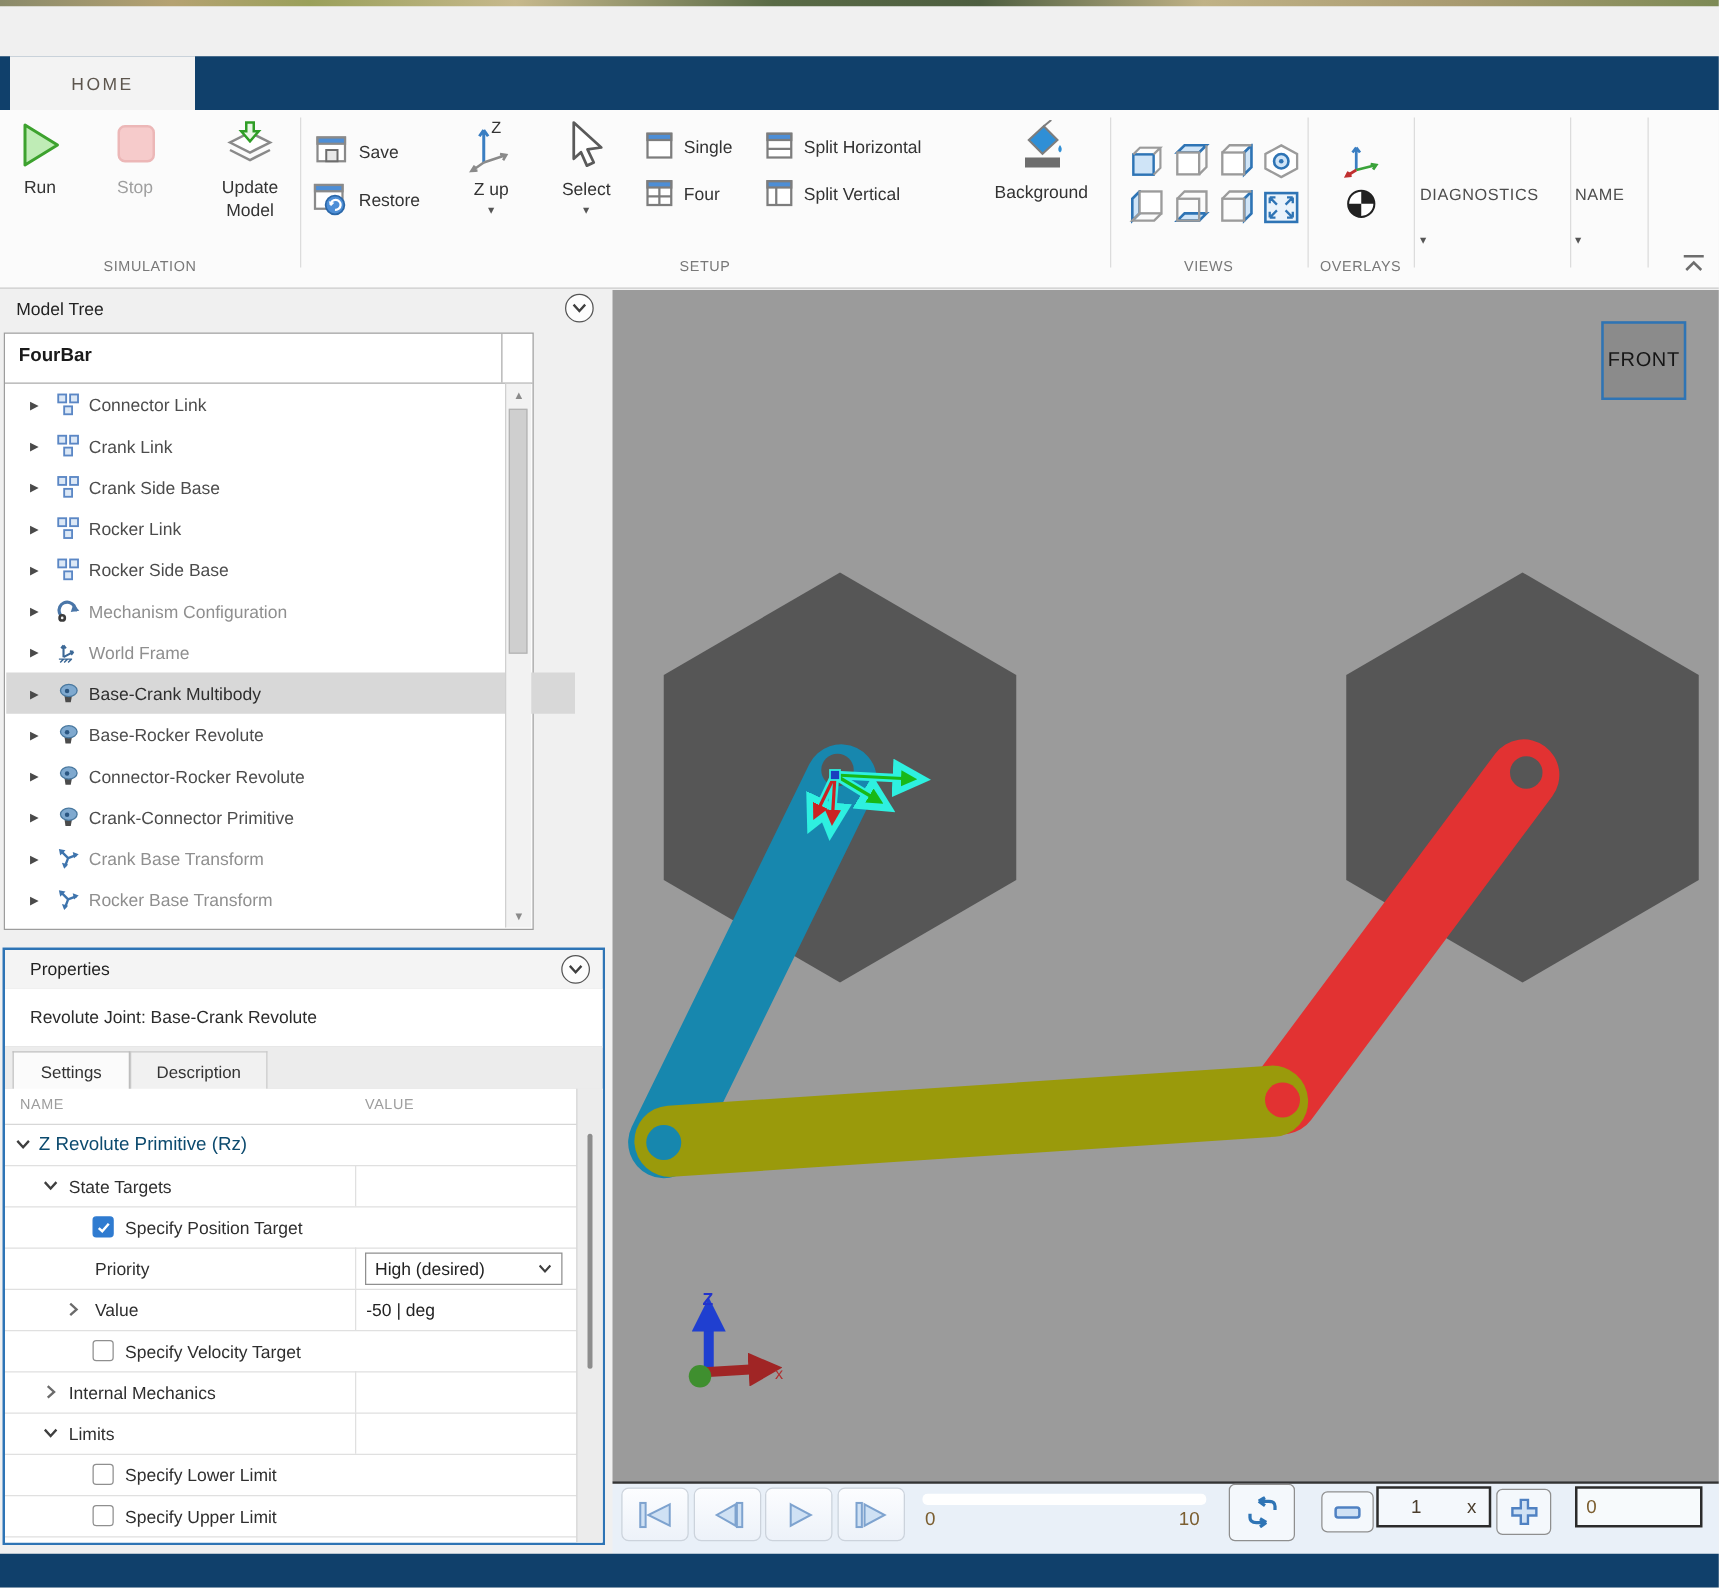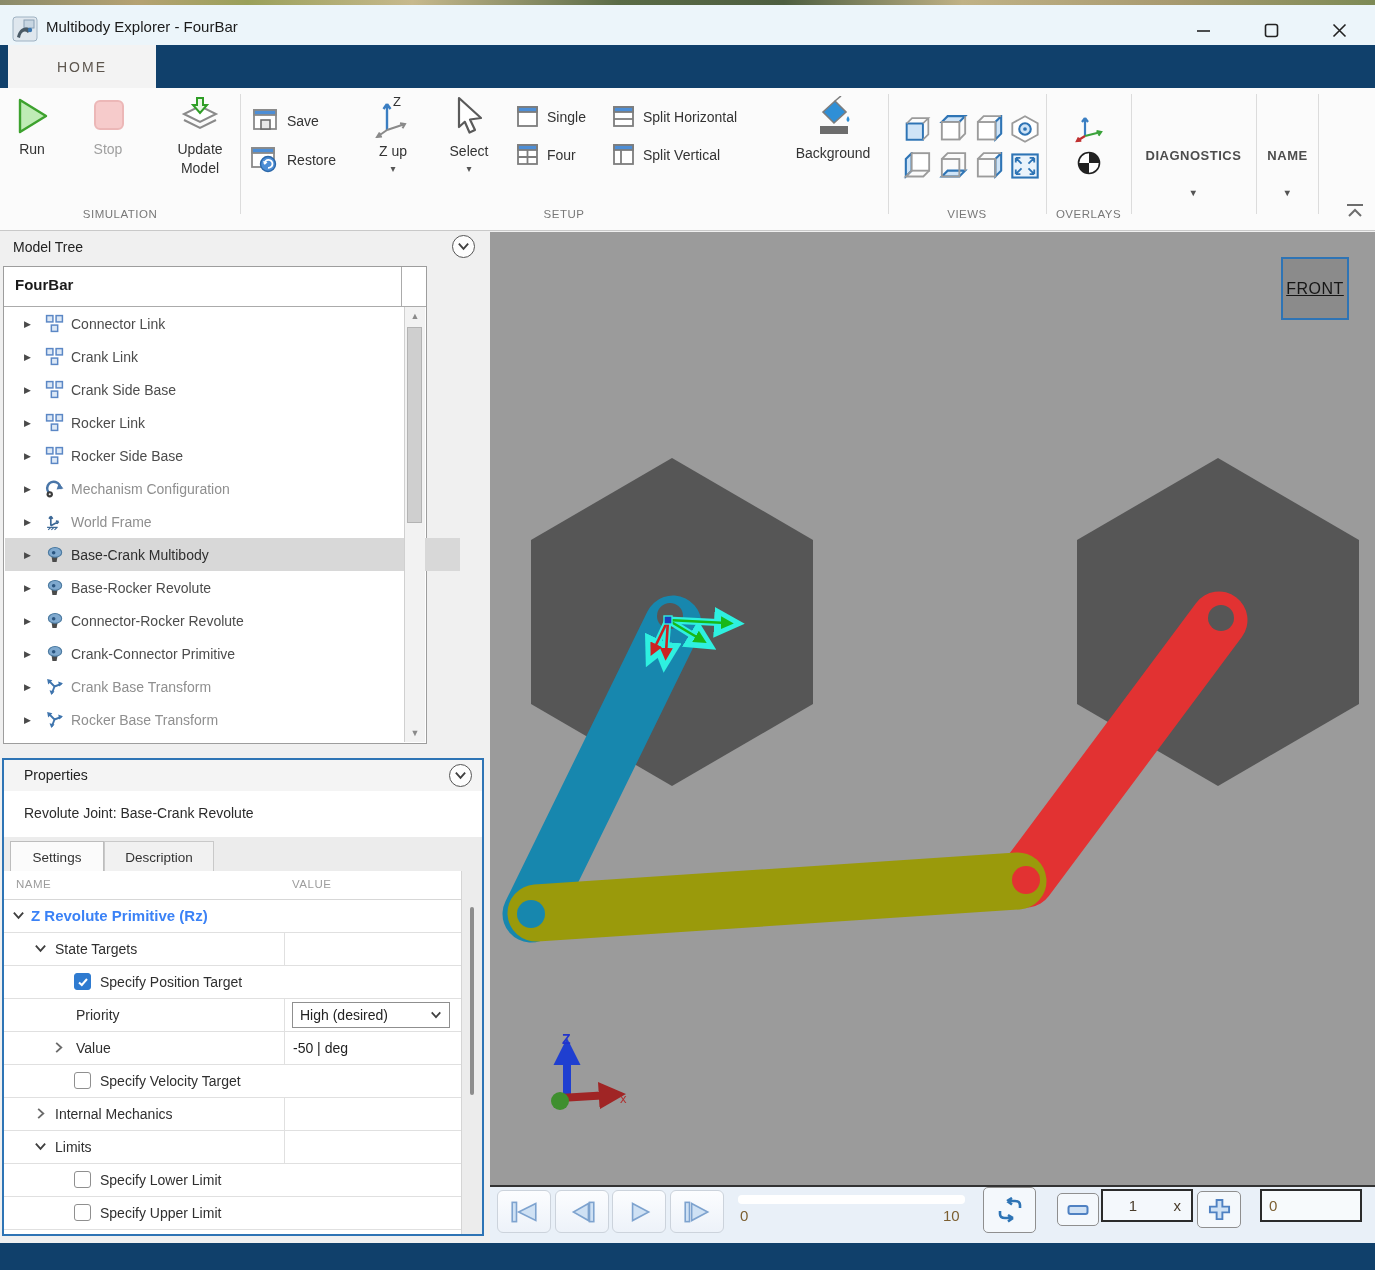--- a/index.html
+++ b/index.html
@@ -26,21 +26,21 @@
   
   #ribbon{left:0;top:88px;width:1375px;height:143px;background:#fbfbfb;border-bottom:1px solid #c9c9c9;box-sizing:border-box;}
   .rsep{position:absolute;top:6px;width:1px;height:120px;background:#dcdcdc;}
   .seclabel{position:absolute;top:120px;font-size:11.5px;color:#787878;text-align:center;letter-spacing:.5px;}
   .bigbtn{position:absolute;top:8px;display:flex;flex-direction:column;align-items:center;gap:4px;cursor:pointer;}
   .bigbtn .lbl{font-size:14px;color:#333;text-align:center;line-height:19px;}
   .bigbtn .lbl.dis{color:#9f9f9f;}
   .rowbtn{position:absolute;display:flex;align-items:center;gap:8px;cursor:pointer;}
   .rowbtn .lbl{font-size:14px;color:#333;}
   .caret{font-size:10px;color:#555;line-height:8px;}
-  .ribtext{position:absolute;font-size:13px;color:#4d4d4d;letter-spacing:.5px;cursor:pointer;text-align:center;font-weight:bold;}
+  .ribtext{position:absolute;font-size:13px;color:#4d4d4d;letter-spacing:.5px;cursor:pointer;}
 
   
   #left-panel{left:0;top:232px;width:486px;height:1011px;background:#f0f0f0;}
   .paneltitle{font-size:14px;color:#222;}
   .circlebtn{width:21px;height:21px;border:1.4px solid #555;border-radius:50%;display:flex;align-items:center;justify-content:center;background:#fdfdfd;cursor:pointer;}
 
   #tree-box{left:3px;top:34px;width:424px;height:478px;background:#fff;border:1px solid #9d9d9d;box-sizing:border-box;}
   #tree-root-row{position:absolute;left:0;top:0;right:0;height:39px;border-bottom:1px solid #ababab;}
   #tree-root-label{position:absolute;left:11px;top:9px;font-size:15px;font-weight:bold;color:#1a1a1a;}
   #tree-root-div{position:absolute;right:24px;top:0;width:1px;height:39px;background:#ababab;}
@@ -63,33 +63,33 @@
   #props-sub-label{position:absolute;left:20px;top:14px;font-size:14px;color:#2b2b2b;}
   #props-tabs{position:absolute;left:0;top:77px;right:0;height:34px;background:#ececec;border-bottom:1px solid #cfcfcf;}
   .ptab{position:absolute;top:4px;height:30px;display:flex;align-items:center;justify-content:center;font-size:13.5px;color:#333;cursor:pointer;}
   #tab-settings{left:6px;width:92px;background:#fbfbfb;border:1px solid #bdbdbd;border-bottom:none;}
   #tab-description{left:100px;width:108px;background:#f1f1f1;border:1px solid #c9c9c9;border-bottom:none;}
   #ptable{position:absolute;left:0;top:111px;right:0;bottom:0;background:#fff;}
   #pcolhead{position:absolute;left:0;top:0;right:20px;height:28px;border-bottom:1px solid #d7d7d7;}
   .colh{position:absolute;top:7px;font-size:11.5px;color:#9d9d9d;letter-spacing:.5px;}
   .prow{position:absolute;left:0;right:20px;height:33px;border-bottom:1px solid #e0e0e0;}
   .pname{position:absolute;top:0;height:33px;display:flex;align-items:center;font-size:14px;color:#2f2f2f;}
-  .pname.b{font-weight:bold;font-size:15px;color:#3b82f6;}
+  .pname.b{font-weight:normal;font-size:15px;color:#0c4a6e;}
   .pval{position:absolute;left:280px;right:0;top:0;height:33px;border-left:1px solid #e0e0e0;display:flex;align-items:center;}
   .chev{width:13px;height:13px;}
   .cbox{width:17px;height:17px;border:1.4px solid #8f8f8f;border-radius:3px;background:#fff;box-sizing:border-box;}
   .cbox.on{background:#2f7bd0;border-color:#2f7bd0;display:flex;align-items:center;justify-content:center;}
   .ddown{margin-left:7px;width:158px;height:26px;border:1px solid #8f8f8f;background:#fff;display:flex;align-items:center;font-size:14px;color:#222;box-sizing:border-box;padding:0 7px;justify-content:space-between;cursor:pointer;}
   #props-scroll{position:absolute;right:0;top:0;width:20px;bottom:0;background:#ececec;border-left:1px solid #d5d5d5;}
   #props-thumb{position:absolute;left:8px;top:36px;width:4px;height:188px;background:#8d8d8d;border-radius:2px;}
 
   
   #viewport{left:490px;top:232px;width:885px;height:953px;background:#9b9b9b;}
   #front-cube{left:791px;top:25px;width:68px;height:63px;background:#8b8b8b;border:2px solid #2e74b5;box-sizing:border-box;
-    display:flex;align-items:center;justify-content:center;font-size:16px;color:#161616;letter-spacing:.5px;cursor:pointer;text-decoration:underline;}
+    display:flex;align-items:center;justify-content:center;font-size:16px;color:#161616;letter-spacing:.5px;cursor:pointer;}
 
   
   #playbar{left:490px;top:1185px;width:885px;height:58px;background:#e9f0f8;border-top:2px solid #333;box-sizing:border-box;}
   .pbtn{position:absolute;top:3px;width:52px;height:41px;background:linear-gradient(#fcfdff,#edf2f9);border:1px solid #ccd3dc;border-radius:6px;
     display:flex;align-items:center;justify-content:center;cursor:pointer;}
   .sqbtn{position:absolute;background:#f4f8fc;border:1px solid #8f8f8f;border-radius:5px;display:flex;align-items:center;justify-content:center;cursor:pointer;}
   #slider-track{position:absolute;left:248px;top:8px;width:227px;height:9px;background:#fff;border-radius:4px;cursor:pointer;}
   .tlab{position:absolute;top:20px;font-size:15px;color:#7c5f31;}
   #speed-box{position:absolute;left:611px;top:2px;width:92px;height:33px;border:2px solid #2b2b2b;background:#f4f8fc;box-sizing:border-box;}
   #speed-val{position:absolute;left:0;top:6px;width:60px;text-align:center;font-size:15px;color:#4a3d2c;}
@@ -141,44 +141,20 @@
       <rect x="3" y="8" width="14" height="14" fill="none" stroke="#8d8d8d" stroke-width="1.6"></rect>
       <path d="M3 8 L9 2 L23 2 L17 8 M23 2 L23 16 L17 22" fill="none" stroke="#8d8d8d" stroke-width="1.6"></path>
     </g>
   </defs>
 </svg>
 
 <div id="win">
 
   <div class="abs" id="desktop-strip"></div>
 
-  <div class="abs" id="titlebar">
-    <svg class="abs" id="app-icon" viewBox="0 0 26 26">
-      <rect x="1" y="1" width="24" height="24" rx="3" fill="#dfe7ee" stroke="#9fb2c2"></rect>
-      <rect x="12" y="4" width="10" height="8" fill="#c8d6e2" stroke="#8aa0b4"></rect>
-      <path d="M5 21 C7 13 12 9 19 13 L16 17 C12 14 9 16 8 22 Z" fill="#4a5a66"></path>
-      <circle cx="18" cy="14" r="2.2" fill="#3a76b0"></circle>
-    </svg>
-    <div class="abs" id="window-title">Multibody Explorer - FourBar</div>
-    <div class="abs winbtn" id="btn-min">
-      <svg width="17" height="17" viewBox="0 0 17 17">
-          <path d="M2 9 H15" stroke="#222" stroke-width="1.6"></path>
-        </svg>
-    </div>
-    <div class="abs winbtn" id="btn-max">
-      <svg width="17" height="17" viewBox="0 0 17 17">
-          <rect x="2.5" y="2.5" width="12" height="12" rx="2" fill="none" stroke="#222" stroke-width="1.6"></rect>
-        </svg>
-    </div>
-    <div class="abs winbtn" id="btn-close">
-      <svg width="17" height="17" viewBox="0 0 17 17">
-          <path d="M2.5 2.5 L14.5 14.5 M14.5 2.5 L2.5 14.5" stroke="#222" stroke-width="1.6"></path>
-        </svg>
-    </div>
-  </div>
 
   <div class="abs" id="tabstrip">
     <div class="abs" id="home-tab">HOME</div>
   </div>
 
   <div class="abs" id="ribbon">
     <div class="rsep" style="left:240px"></div>
     <div class="rsep" style="left:888px"></div>
     <div class="rsep" style="left:1046px"></div>
     <div class="rsep" style="left:1131px"></div>

